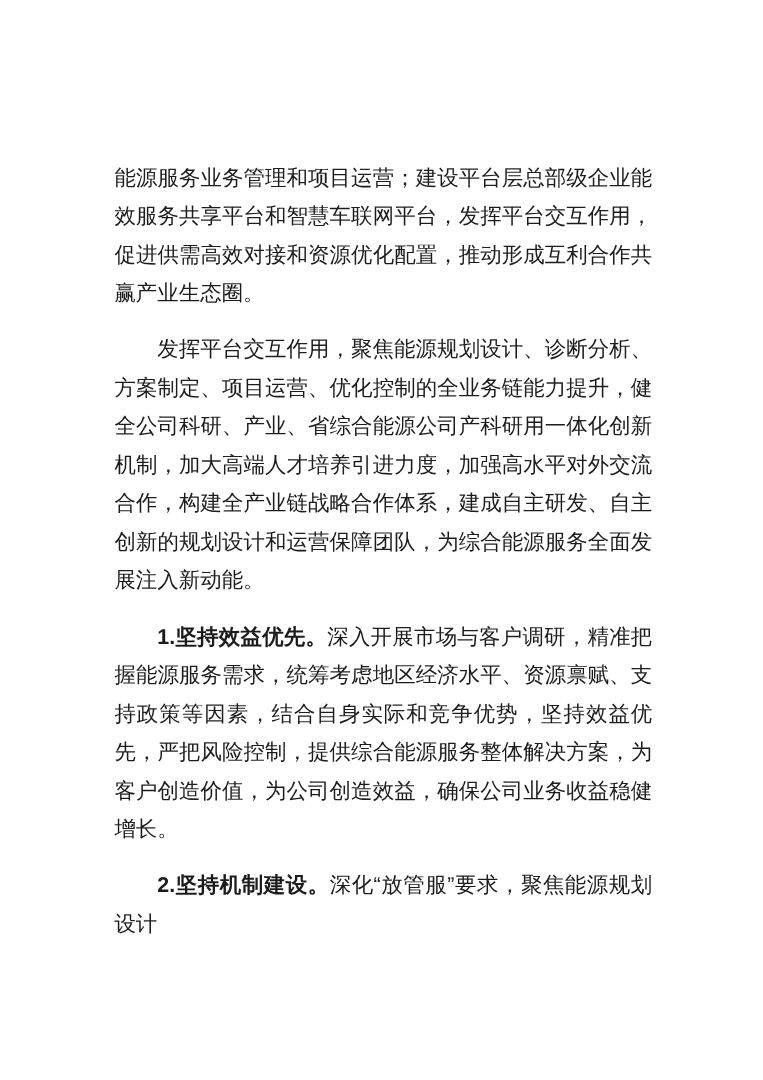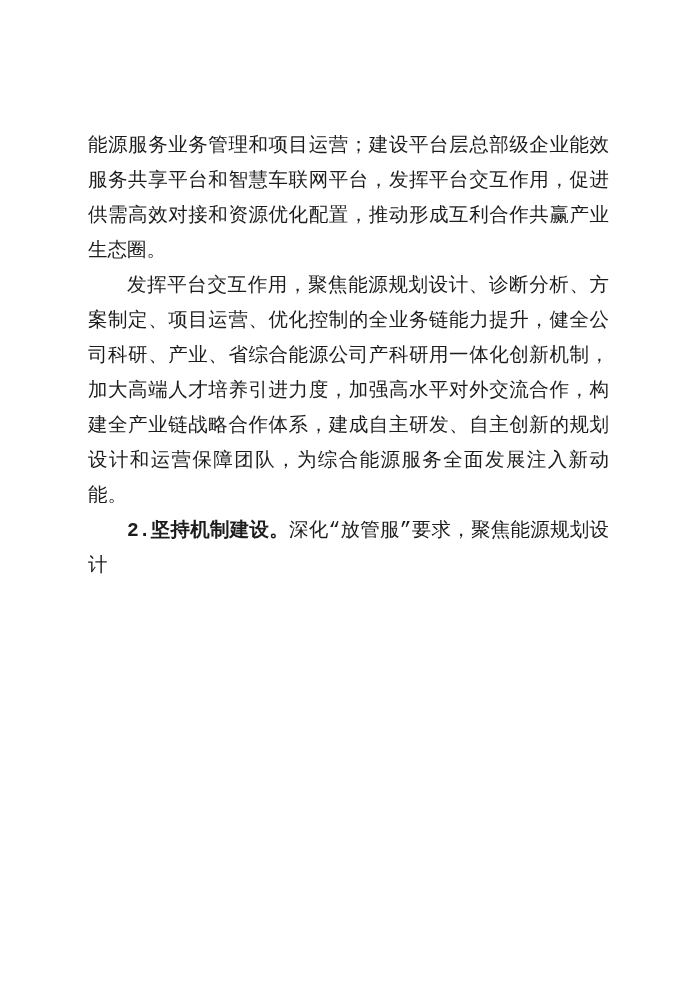--- a/index.html
+++ b/index.html
@@ -22,33 +22,33 @@
   }
   .content {
     width: 521px;
     color: #1c1c1c;
     font-size: 19.5px;
     line-height: 35px;
     text-align: justify;
     letter-spacing: 0;
   }
   p.para {
-    margin: 0;
+    margin: 16px;
     padding: 0;
-    font-family: Liberation Mono, monospace;
   }
   p.para.indent {
     text-indent: 2em;
   }
   .seg-bold {
     font-weight: bold;
   }
 </style>
 </head>
 <body>
 
 <div class="sheet">
   <div class="content" id="doc-content" style="color: rgb(28, 28, 28);">
       <p class="para"><span class="seg-regular">能源服务业务管理和项目运营；建设平台层总部级企业能效服务共享平台和智慧车联网平台，发挥平台交互作用，促进供需高效对接和资源优化配置，推动形成互利合作共赢产业生态圈。</span></p>
       <p class="para indent"><span class="seg-regular">发挥平台交互作用，聚焦能源规划设计、诊断分析、方案制定、项目运营、优化控制的全业务链能力提升，健全公司科研、产业、省综合能源公司产科研用一体化创新机制，加大高端人才培养引进力度，加强高水平对外交流合作，构建全产业链战略合作体系，建成自主研发、自主创新的规划设计和运营保障团队，为综合能源服务全面发展注入新动能。</span></p>
+      <p class="para indent"><span class="seg-bold">1.坚持效益优先。</span><span class="seg-regular">深入开展市场与客户调研，精准把握能源服务需求，统筹考虑地区经济水平、资源禀赋、支持政策等因素，结合自身实际和竞争优势，坚持效益优先，严把风险控制，提供综合能源服务整体解决方案，为客户创造价值，为公司创造效益，确保公司业务收益稳健增长。</span></p>
       <p class="para indent"><span class="seg-bold">2.坚持机制建设。</span><span class="seg-regular">深化“放管服”要求，聚焦能源规划设计</span></p>
     </div>
 </div>
 
 </body></html>

